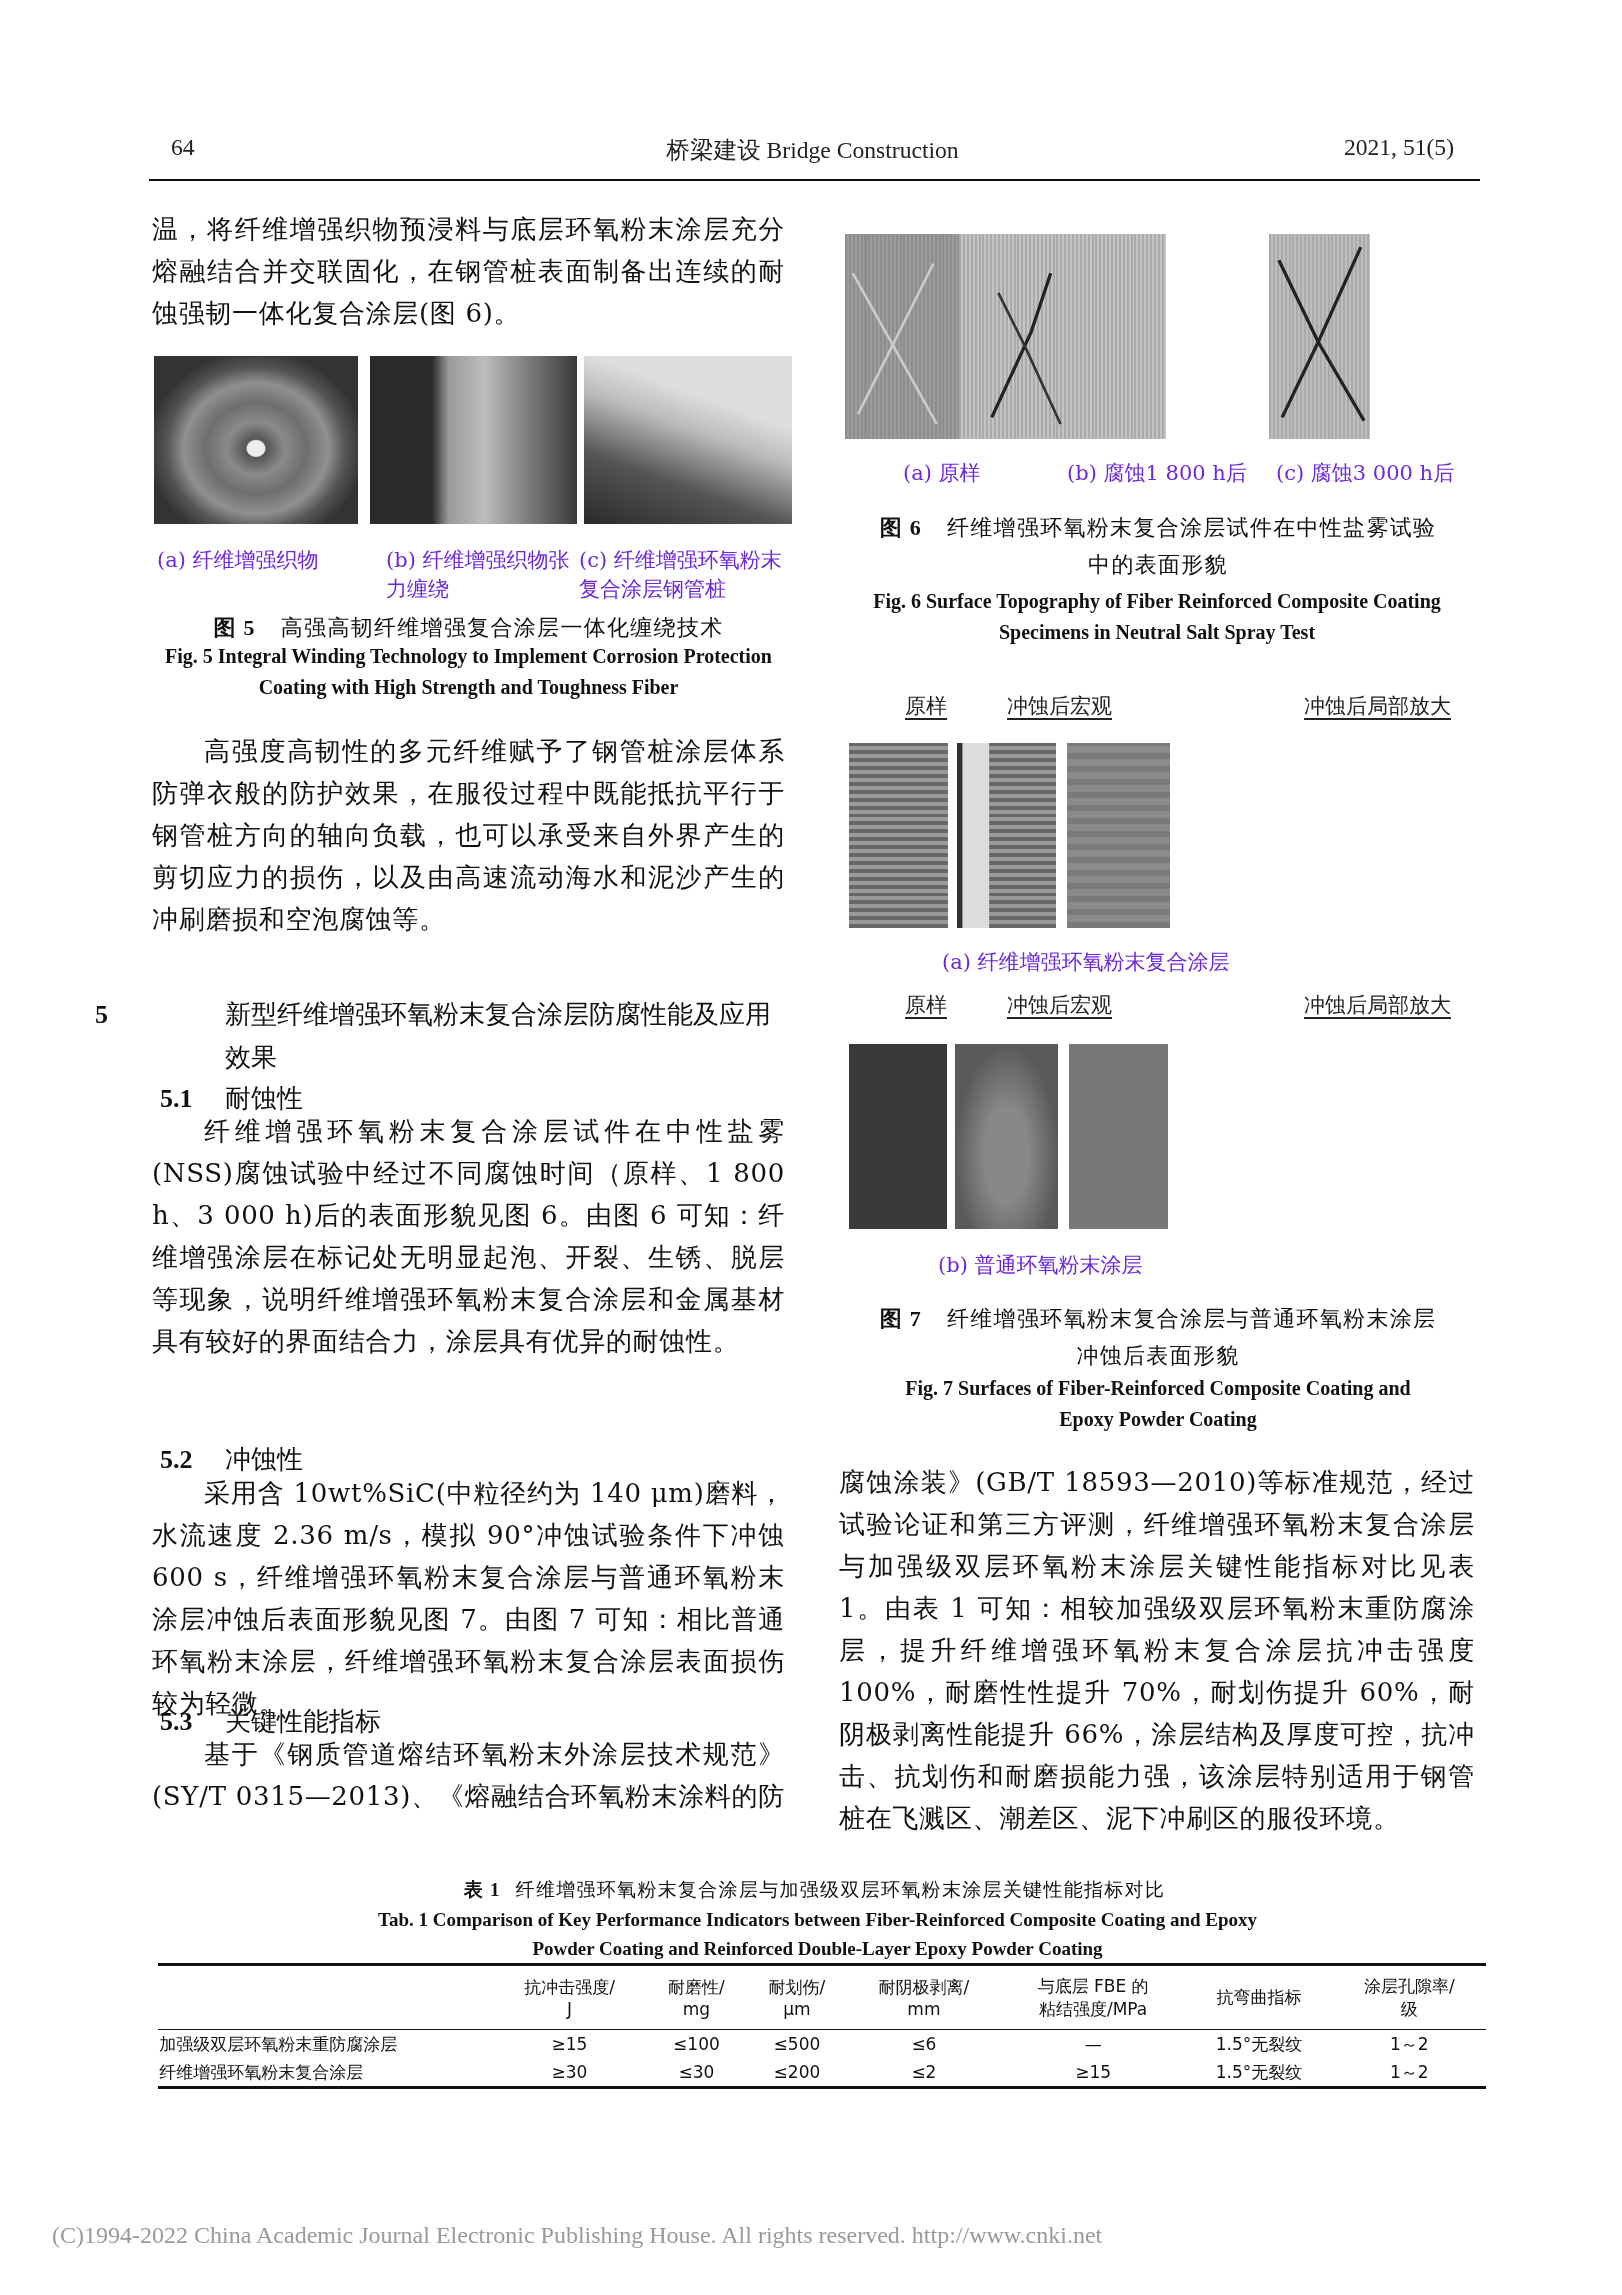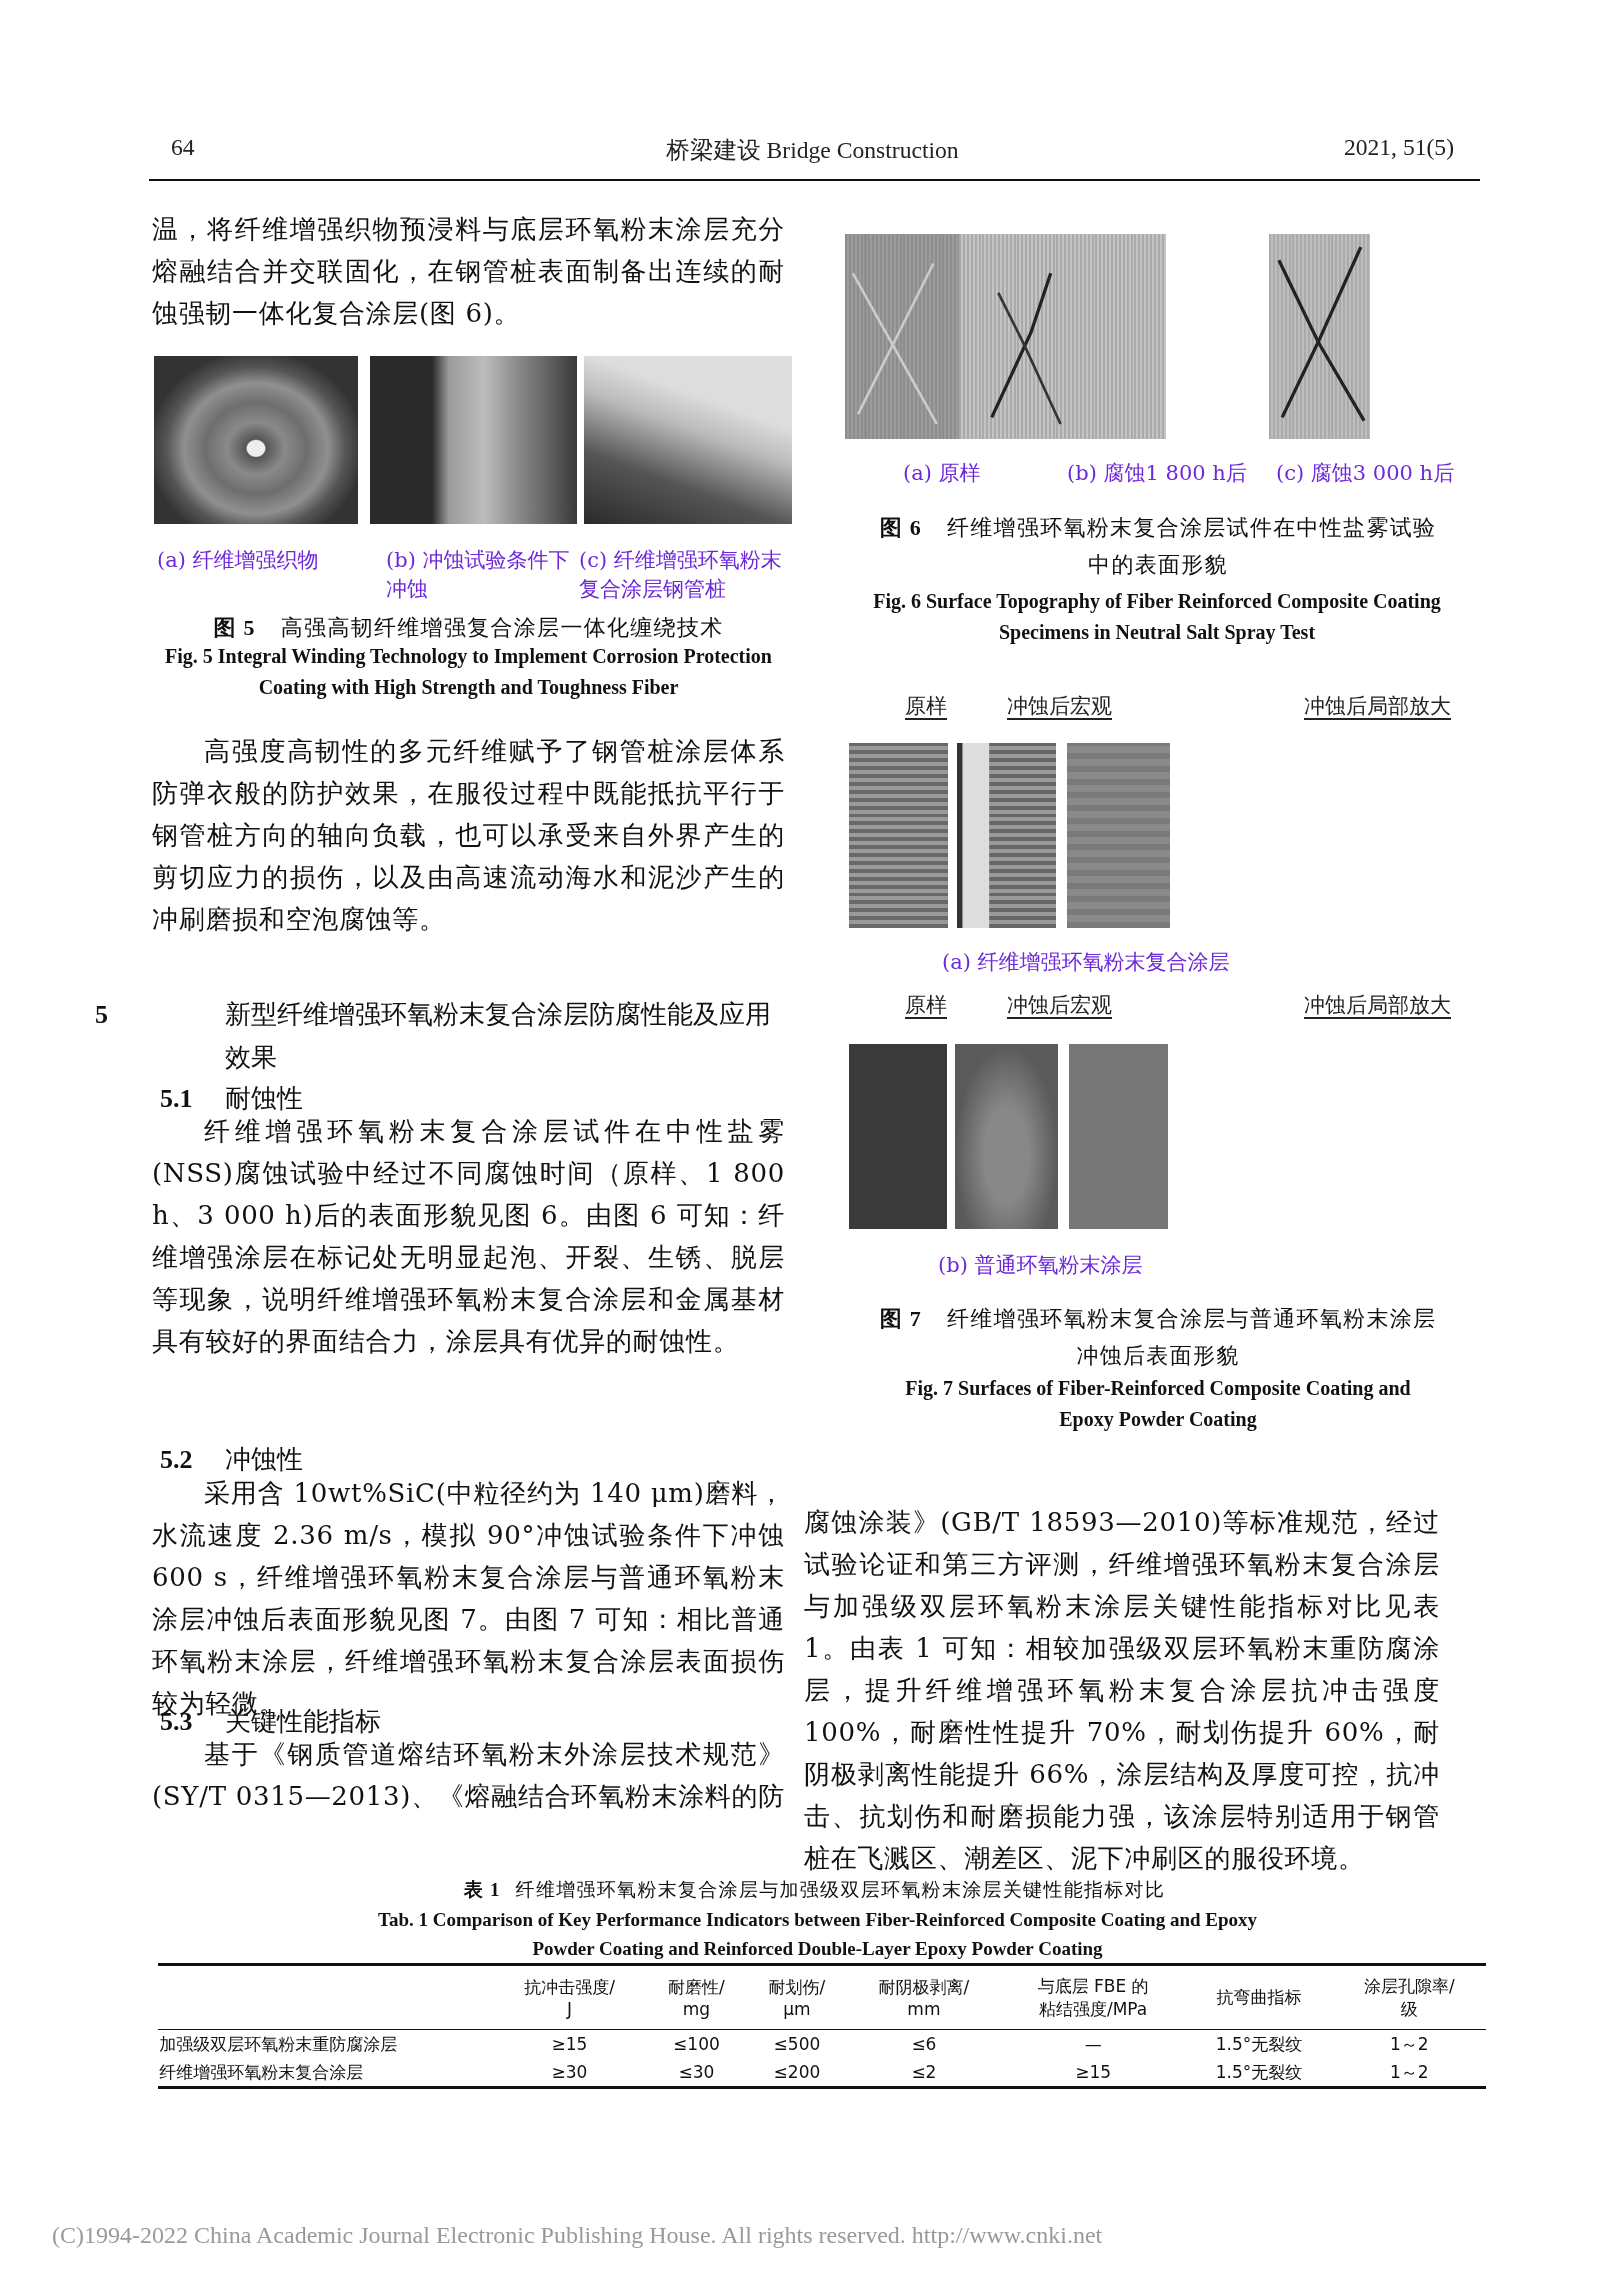--- a/index.html
+++ b/index.html
@@ -10,21 +10,21 @@
   .hdr { top:134px; left:171px; width:1283px; height:39px; font-family:"Liberation Serif", serif; font-size:23.6px; color:#222; }
   .hdr .pg { position:absolute; left:0; top:0; }
   .hdr .jr { position:absolute; left:0; right:0; text-align:center; top:0; }
   .hdr .vol { position:absolute; right:0; top:0; }
   .hdr-rule { top:179px; left:149px; width:1331px; height:2px; background:#111; }
   
   .col { font-size:26px; line-height:42px; text-align:justify; text-justify:inter-character; letter-spacing:0.7px; }
   .col p { margin:0; }
   .col p.ind { text-indent:2em; }
   .lcol { left:152px; width:633px; }
-  .rcol { left:804px; width:636px;margin-top:40px; }
+  .rcol { left:839px; width:636px; }
   .sec { font-size:26px; line-height:42px; margin:8px; }
   .sec .num { display:inline-block; width:65px; font-weight:bold; font-family:"Liberation Serif", serif; }
   
   .ph { position:absolute; background:#777; overflow:hidden; }
   .cap-sub { font-size:21px; line-height:29px; color:#6d28d9; }
   .cap-cn { font-family:"DejaVu Sans", sans-serif; font-size:22px; line-height:37px; text-align:center; letter-spacing:1.3px; }
   .cap-cn b { font-family:"Liberation Serif", serif; }
   .cap-en { font-family:"Liberation Serif", serif; font-weight:bold; font-size:20px; line-height:31px; text-align:center; }
   .tab-label { font-size:21px; text-align:center; text-decoration:underline; text-underline-offset:5.2px; color:#222; }
   
@@ -47,21 +47,21 @@
 
 <div class="abs col lcol" style="top:208px;">
   <p>温，将纤维增强织物预浸料与底层环氧粉末涂层充分熔融结合并交联固化，在钢管桩表面制备出连续的耐蚀强韧一体化复合涂层(图 6)。</p>
 </div>
 
 <div class="ph" style="left:154px;top:356px;width:204px;height:168px;background:radial-gradient(ellipse at 50% 55%, #eee 0 6%, #555 7%, #8a8a8a 20%, #6e6e6e 35%, #909090 50%, #555 62%, #333 75%);"></div>
 <div class="ph" style="left:370px;top:356px;width:207px;height:168px;background:linear-gradient(90deg,#2a2a2a 0 30%,#9a9a9a 38%,#bdbdbd 55%,#8f8f8f 70%,#3a3a3a 100%);"></div>
 <div class="ph" style="left:584px;top:356px;width:208px;height:168px;background:linear-gradient(200deg,#ddd 0 30%,#bbb 45%,#555 70%,#2a2a2a 100%);"></div>
 
 <div class="abs cap-sub" style="left:157px;top:546px;width:209px;">(a) 纤维增强织物</div>
-<div class="abs cap-sub" style="left:265px;top:546px;width:190px;margin-left:121px;">(b) 冲蚀试验条件下冲蚀</div>
+<div class="abs cap-sub" style="left:265px;top:546px;width:190px;margin-left:121px;">(b) 纤维增强织物张力缠绕</div>
 <div class="abs cap-sub" style="left:579px;top:546px;width:216px;">(c) 纤维增强环氧粉末复合涂层钢管桩</div>
 
 <div class="abs cap-cn" style="left:152px;top:609px;width:633px;">
   <b>图 5</b>&nbsp;&nbsp;&nbsp;<span>高强高韧纤维增强复合涂层一体化缠绕技术</span>
 </div>
 <div class="abs cap-en" style="left:152px;top:641px;width:633px;">Fig. 5  Integral Winding Technology to Implement Corrosion Protection Coating with High Strength and Toughness Fiber</div>
 
 <div class="abs col lcol" style="top:730px;">
   <p class="ind">高强度高韧性的多元纤维赋予了钢管桩涂层体系防弹衣般的防护效果，在服役过程中既能抵抗平行于钢管桩方向的轴向负载，也可以承受来自外界产生的剪切应力的损伤，以及由高速流动海水和泥沙产生的冲刷磨损和空泡腐蚀等。</p>
 </div>

